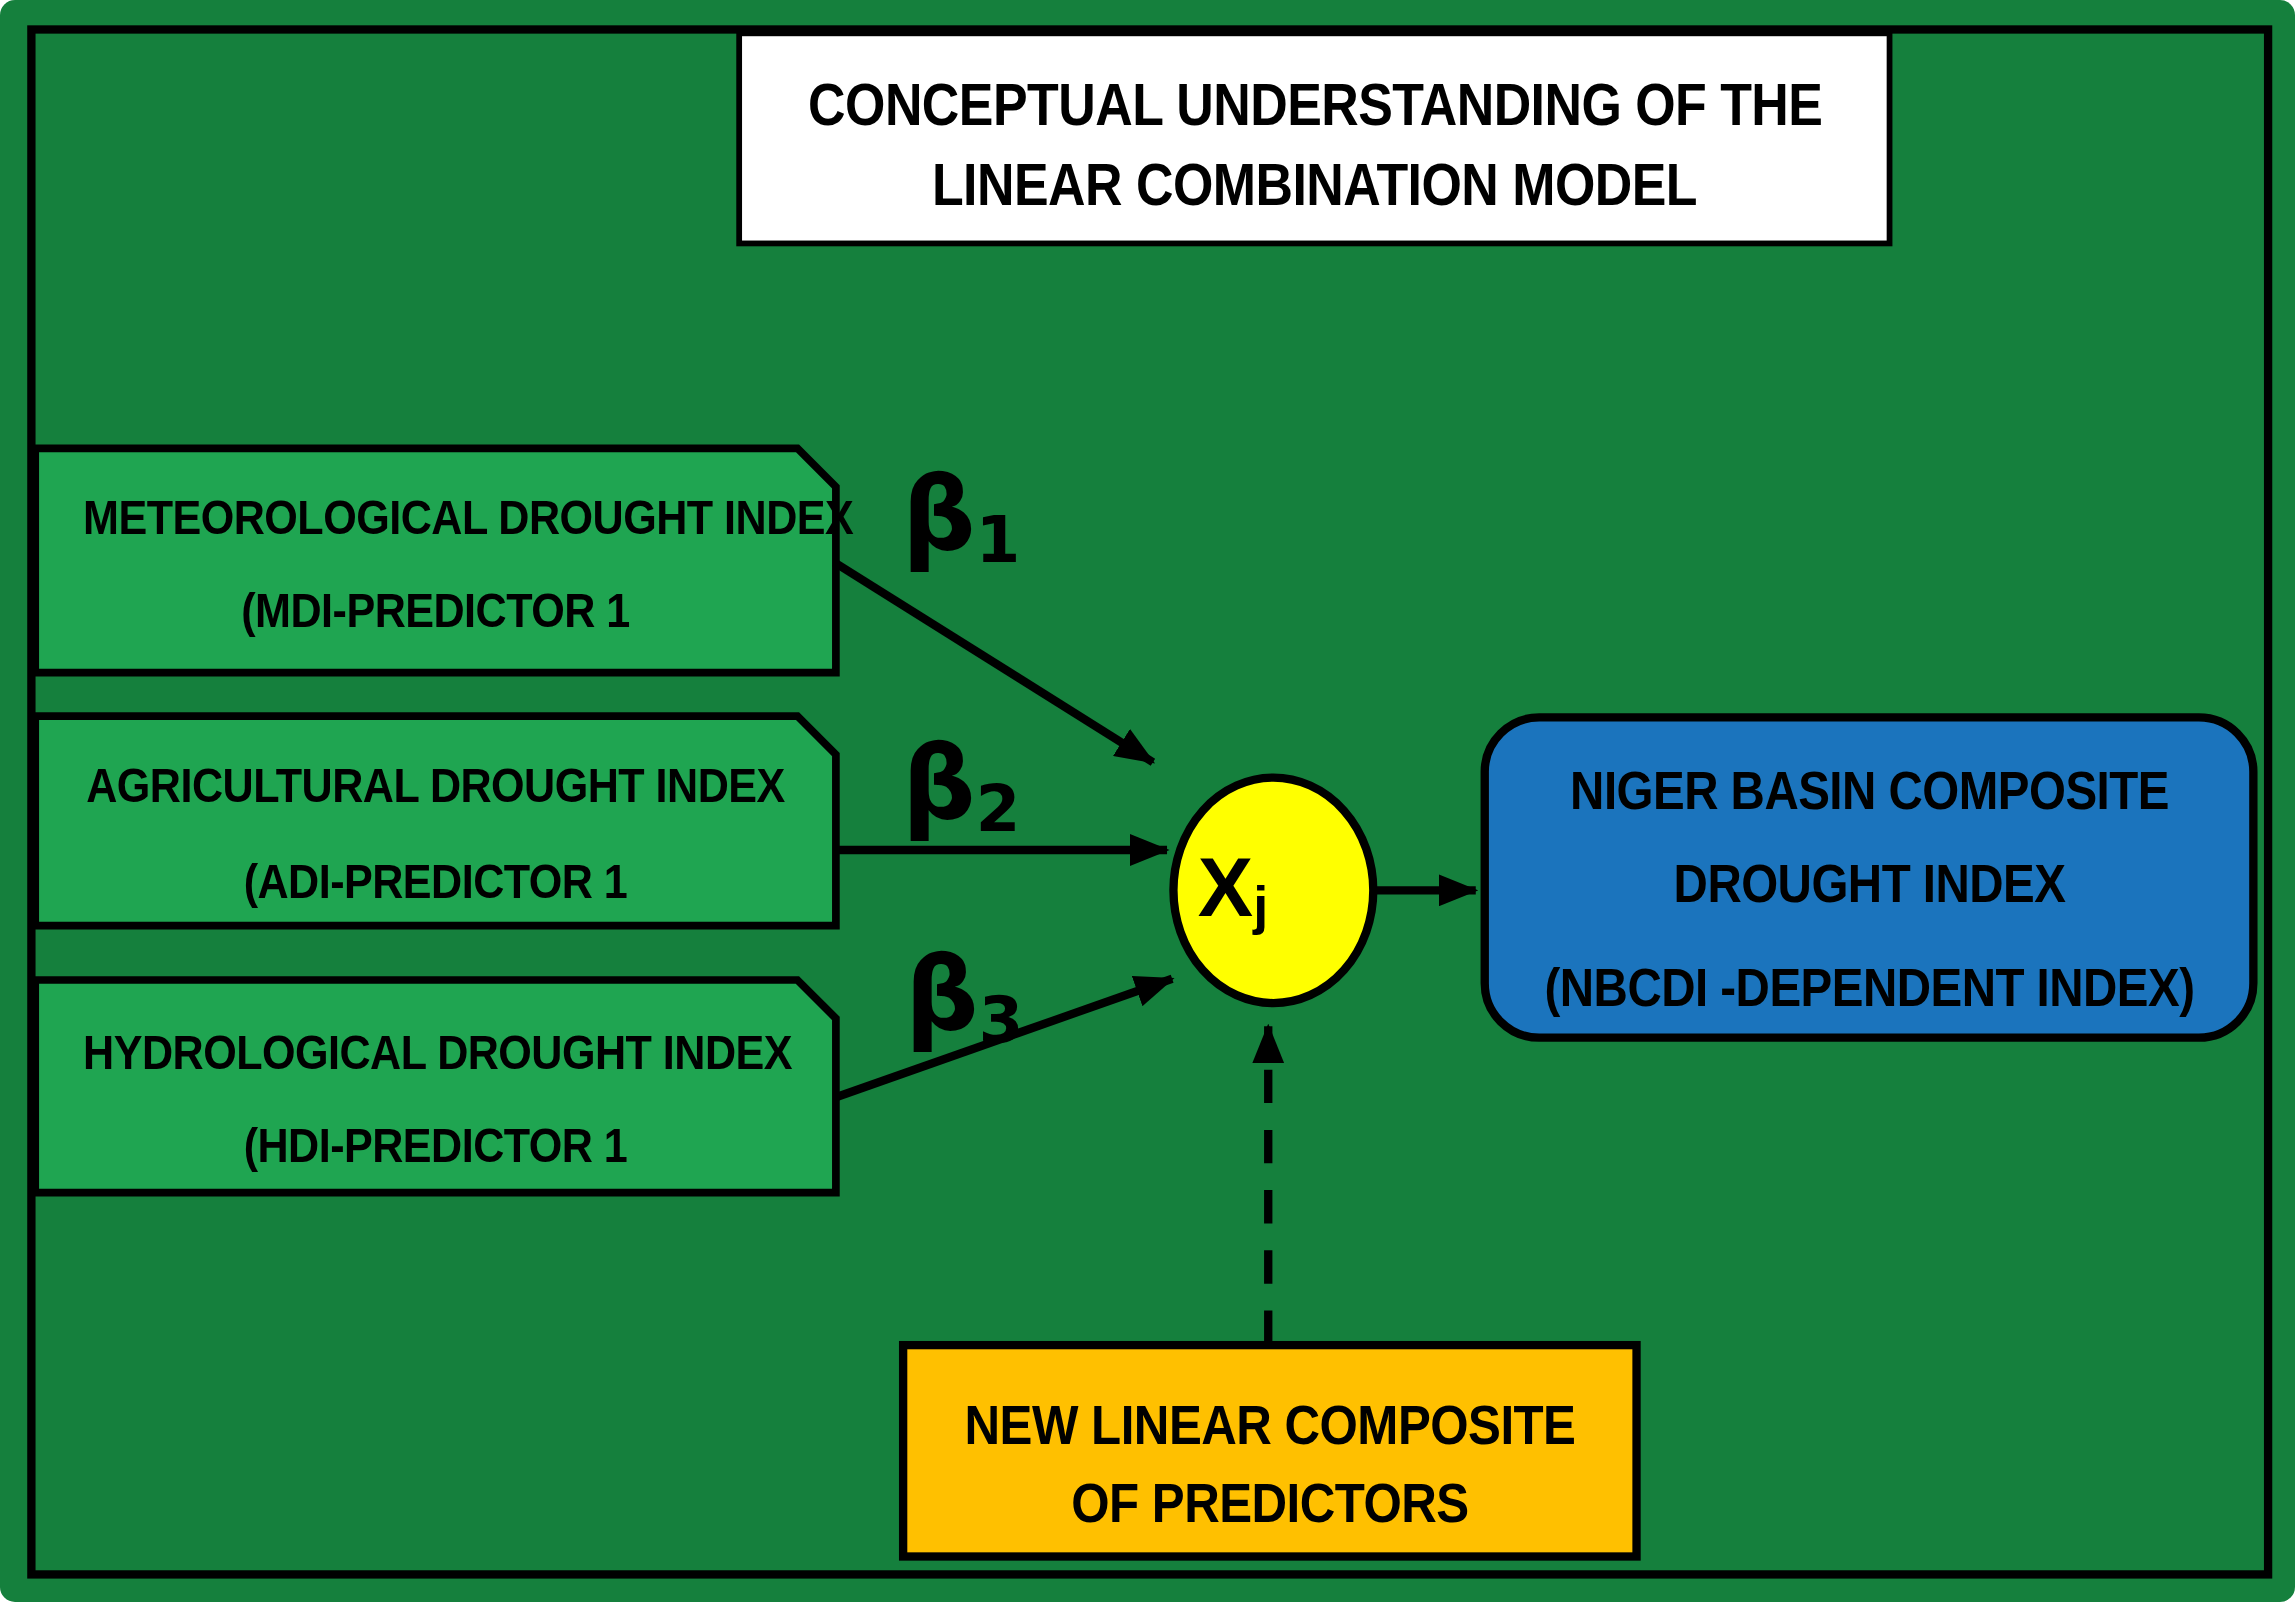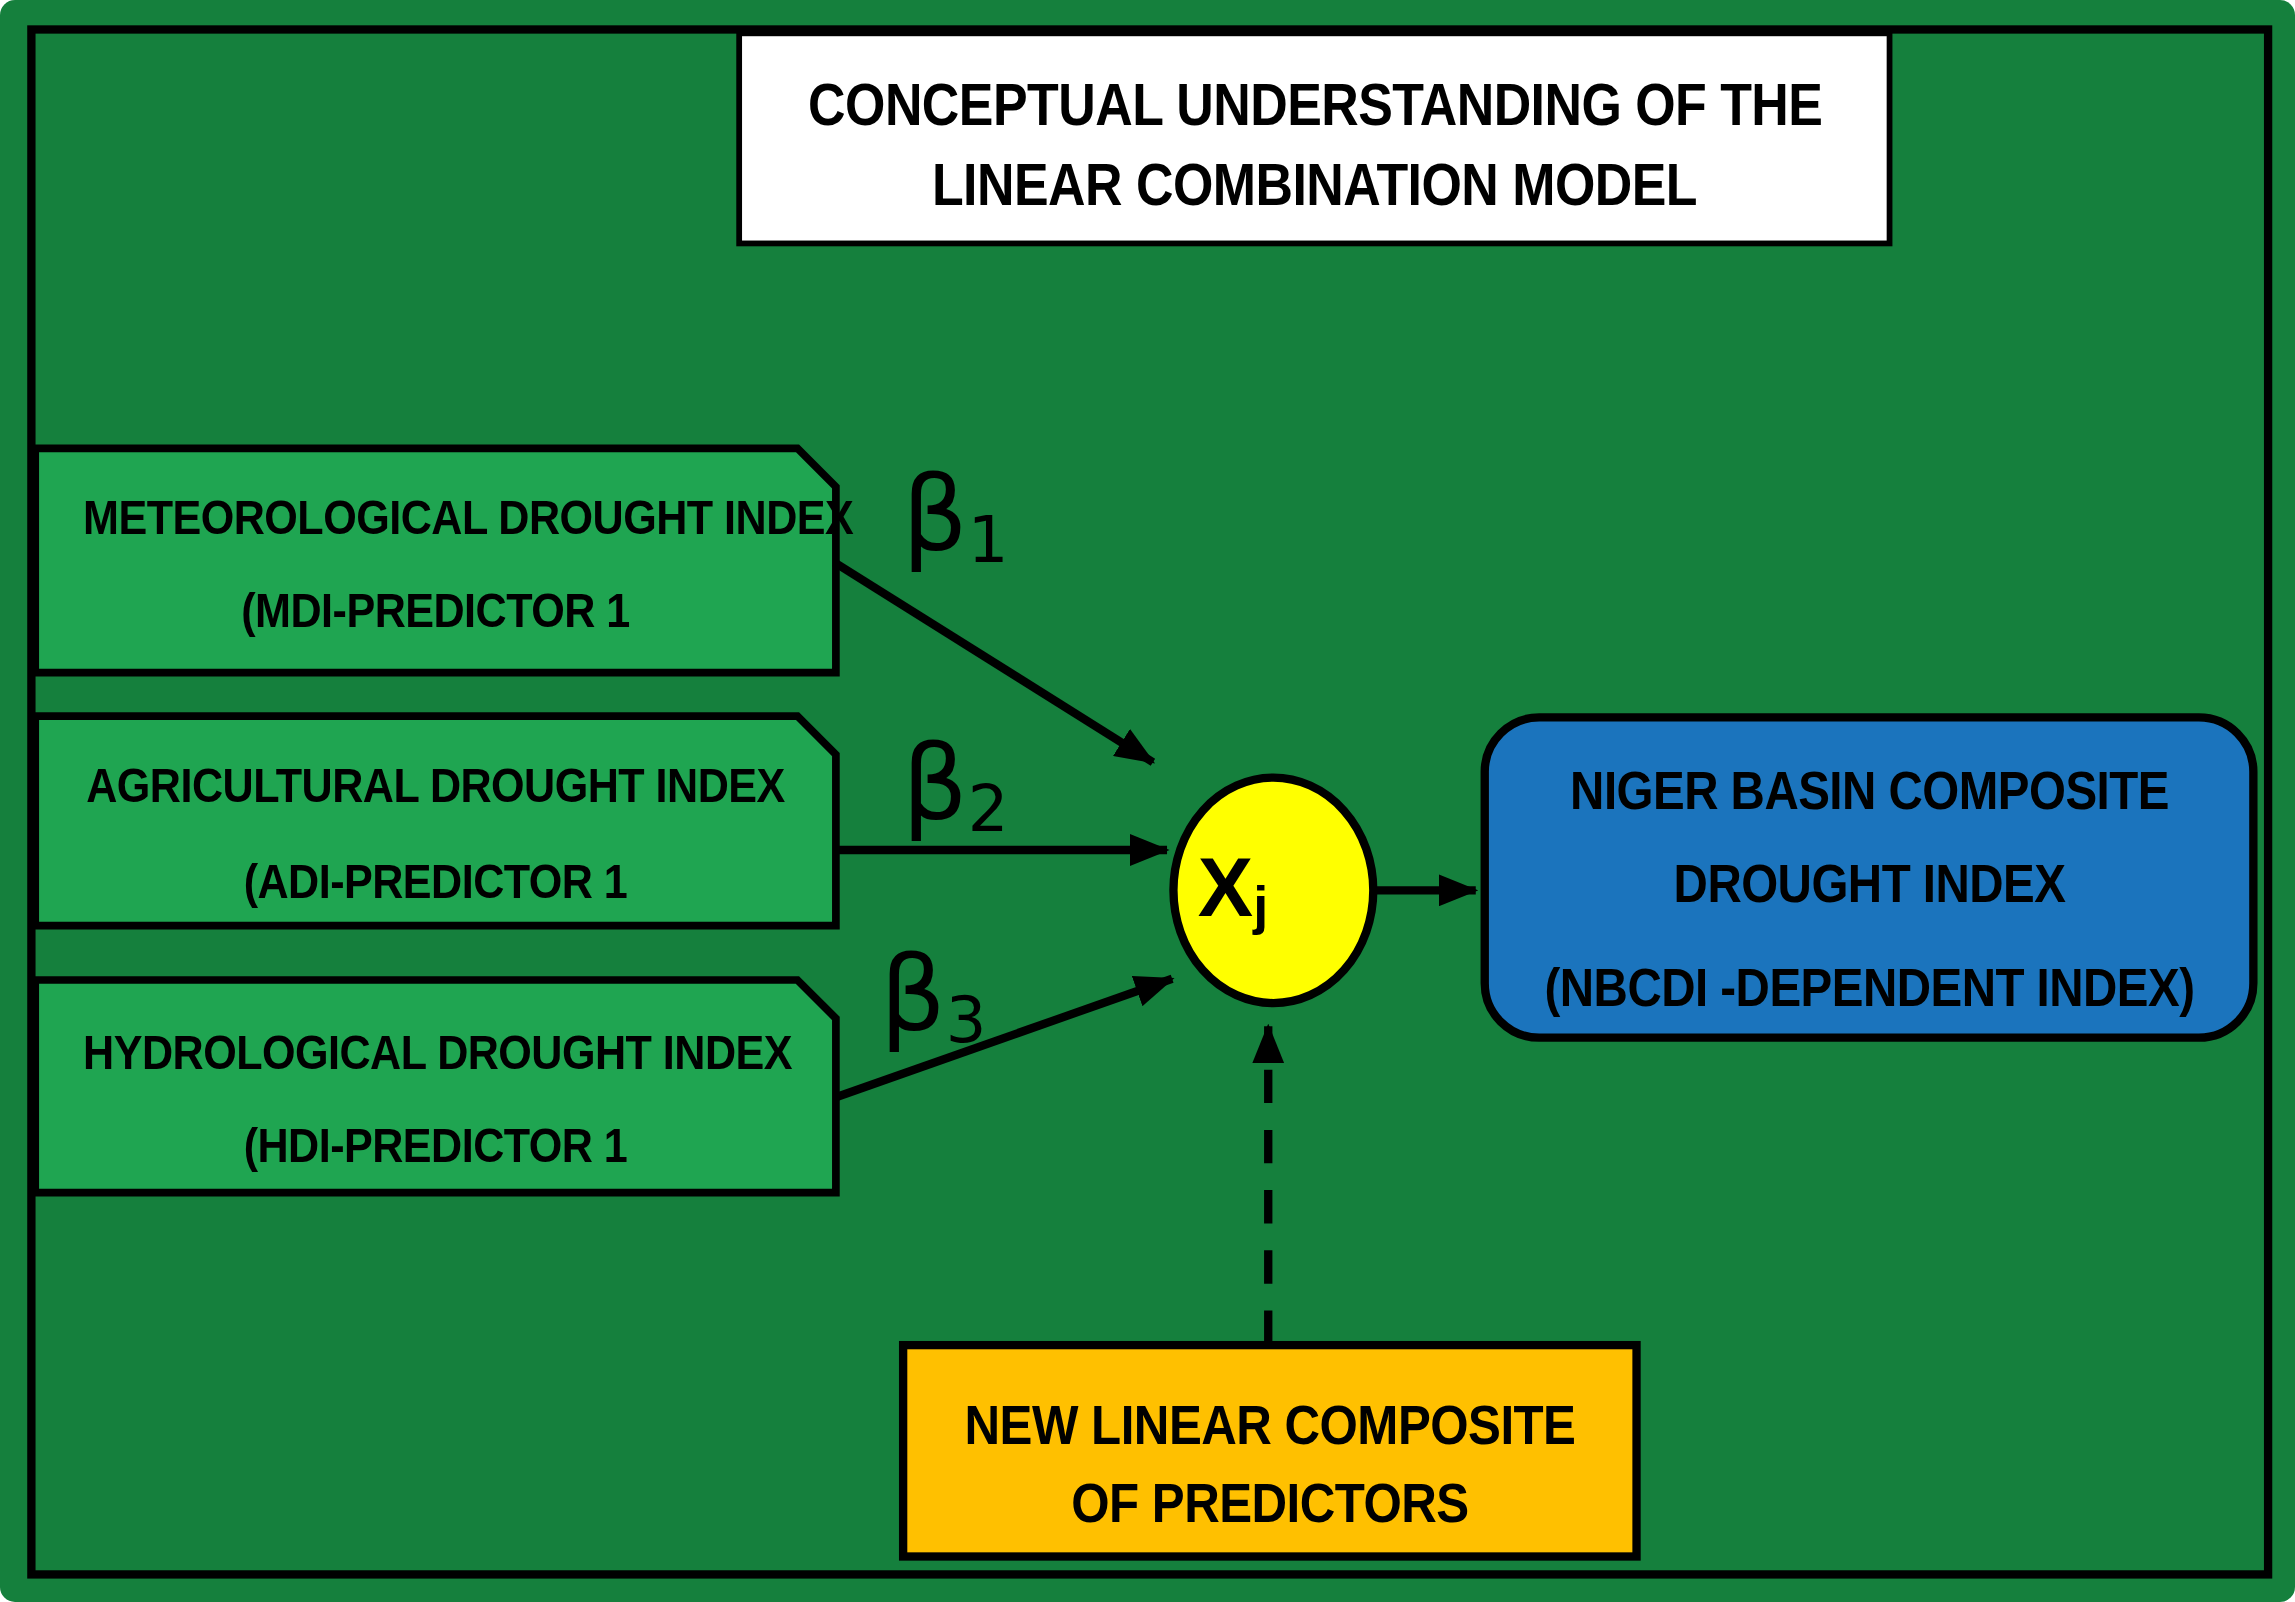--- a/index.html
+++ b/index.html
@@ -35,21 +35,21 @@
     letter-spacing: -0.6px;
   }
   .title-line   { left: 739px; width: 1151px; font-size: 59px; }
   .green-line   { left: 35px;   width: 801px; font-size: 49px; }
   .blue-line    { left: 1485px; width: 769px; font-size: 54px; }
   .orange-line  { left: 903px; width: 734px; font-size: 56px; }
   .beta {
     position: absolute;
     color: #000;
     font-family: "DejaVu Sans", sans-serif;
-    font-weight: 400;
+    font-weight: 700;
     font-size: 103px;
     line-height: 1;
     white-space: nowrap;
   }
   .beta .sub {
     font-size: 64px;
     vertical-align: -18%;
   }
   .combiner-label {
     position: absolute;
@@ -107,21 +107,21 @@
   <div class="lbl green-line" style="top:586px">(MDI-PREDICTOR 1</div>
 
   <div class="lbl green-line" style="top:761px">AGRICULTURAL DROUGHT INDEX</div>
   <div class="lbl green-line" style="top:857px">(ADI-PREDICTOR 1</div>
 
   <div class="lbl green-line" style="top:1028px">HYDROLOGICAL DROUGHT INDEX</div>
   <div class="lbl green-line" style="top:1121px">(HDI-PREDICTOR 1</div>
 
   <div class="beta" style="left:902px; top:463px"><span>β</span><span class="sub">1</span></div>
   <div class="beta" style="left:902px; top:732px"><span>β</span><span class="sub">2</span></div>
-  <div class="beta" style="left:880px; top:943px"><span>β</span><span class="sub">3</span></div>
+  <div class="beta" style="left:905px; top:943px"><span>β</span><span class="sub">3</span></div>
 
   <div class="combiner-label"><span>X</span><span class="sub">j</span></div>
 
   <div class="lbl blue-line" style="top:763px">NIGER BASIN COMPOSITE</div>
   <div class="lbl blue-line" style="top:856px">DROUGHT INDEX</div>
   <div class="lbl blue-line" style="top:960px">(NBCDI -DEPENDENT INDEX)</div>
 
   <div class="lbl orange-line" style="top:1397px">NEW LINEAR COMPOSITE</div>
   <div class="lbl orange-line" style="top:1475px">OF PREDICTORS</div>
 

